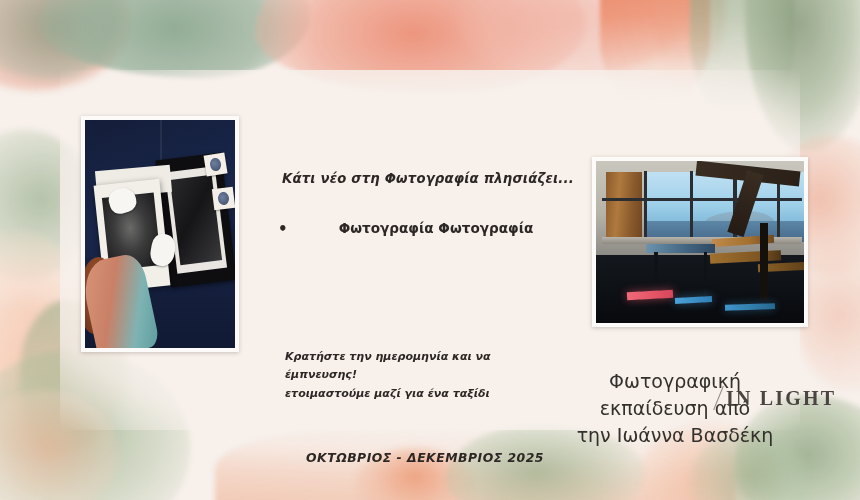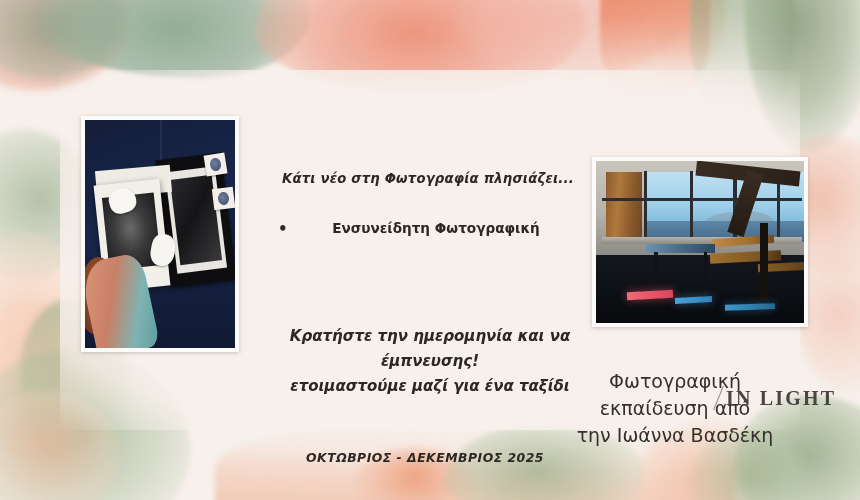--- a/index.html
+++ b/index.html
@@ -272,23 +272,23 @@
     list-style:none;margin:0;padding:0;
   }
   #bullets li{position:relative;text-align:center;padding:0 0 0 18px;}
   #bullets li::before{
     content:"\2022";position:absolute;left:16px;top:0;font-size:15px;line-height:1.62;
   }
   #bullets li.b2{margin-top:1px;}
   #bullets li.b2 .l2{display:block;}
 
   #tagline{
-    left:285px;top:324px;width:290px;
-    font-size:15px;font-weight:bold;font-style:italic;
-    line-height:1.68;text-align:center;
+    left:285px;top:348px;width:290px;
+    font-size:11px;font-weight:bold;font-style:italic;
+    line-height:1.68;text-align:left;
   }
 
   #dates{
     left:290px;top:450px;width:270px;
     font-size:12.4px;font-weight:bold;font-style:italic;
     letter-spacing:.5px;text-align:center;
   }
 
   #credit{
     left:575px;top:368px;width:200px;
@@ -396,21 +396,21 @@
       <div class="rp-lightpink"></div>
       <div class="rp-lightblue"></div>
       <div class="rp-lightblue2"></div>
     </div>
   </div>
 
   <div class="txt" id="headline">Κάτι νέο στη Φωτογραφία πλησιάζει...</div>
 
   <ul id="bullets" class="txt">
     <li class="b2">
-      <span class="l2">Ενσυνείδητη Φωτογραφική</span>
+      <span class="l2">Φωτογραφία Φωτογραφία</span>
     </li>
   </ul>
 
   <div class="txt" id="tagline">
     <div>Κρατήστε την ημερομηνία και να</div>
     <div>έμπνευσης!</div>
     <div>ετοιμαστούμε μαζί για ένα ταξίδι</div>
   </div>
 
   <div class="txt" id="dates">ΟΚΤΩΒΡΙΟΣ - ΔΕΚΕΜΒΡΙΟΣ 2025</div>

